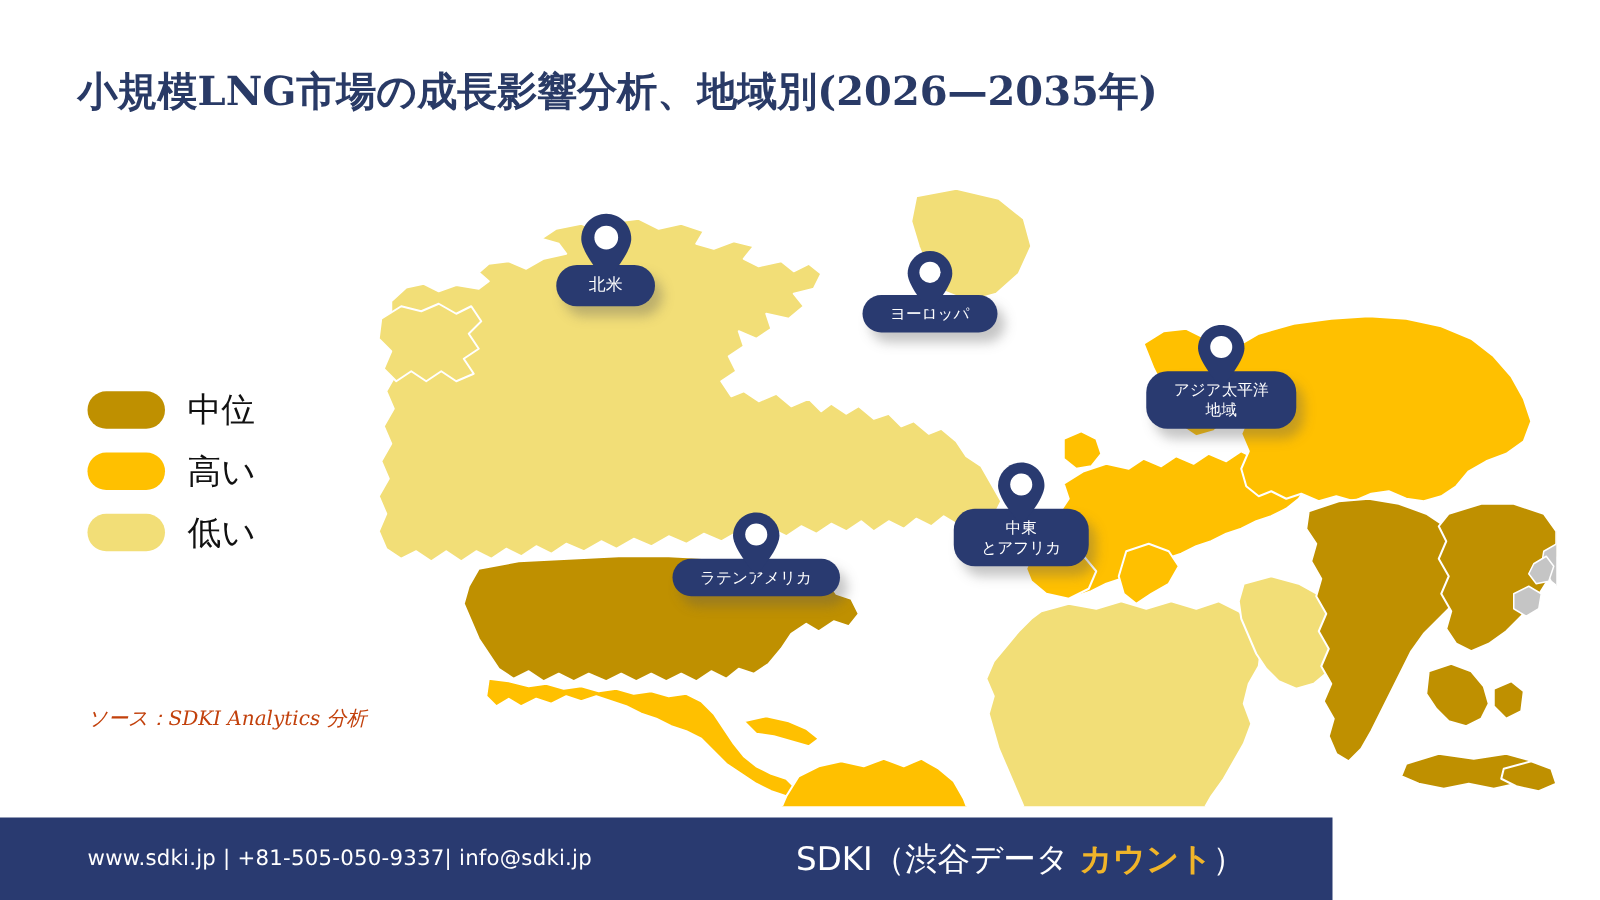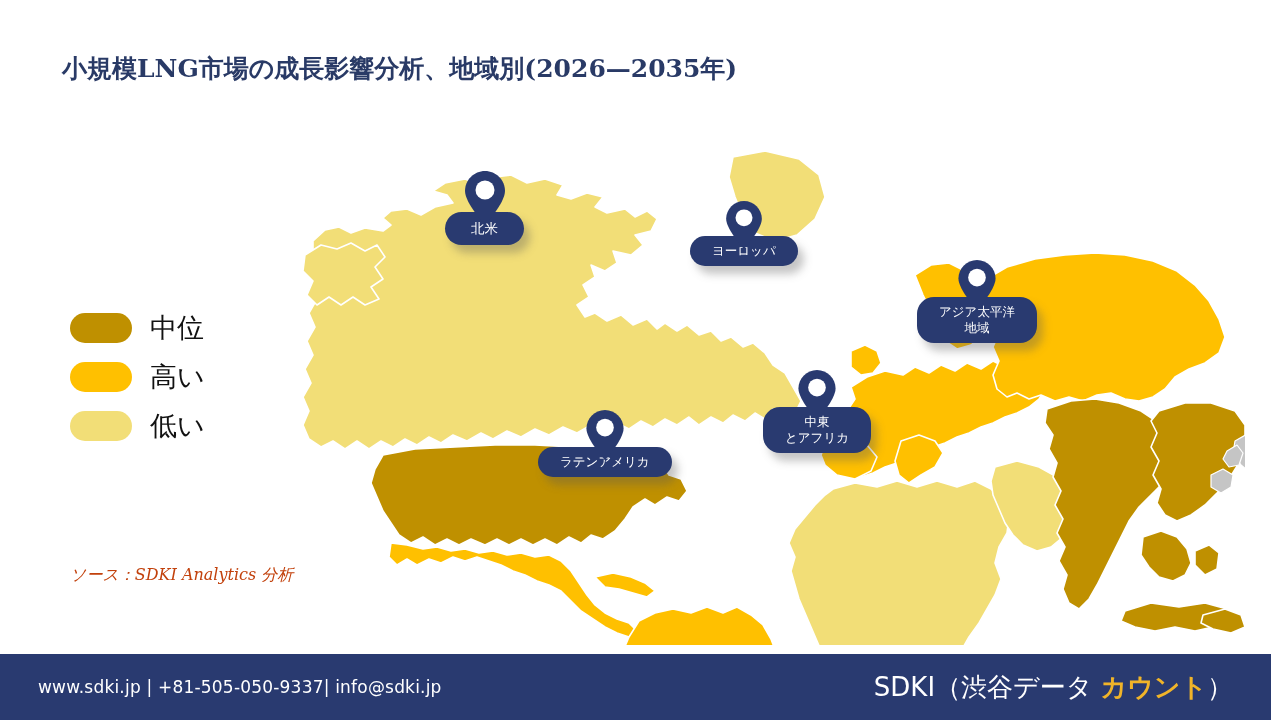--- a/index.html
+++ b/index.html
@@ -7,21 +7,21 @@
   body {
     background:#ffffff;
     font-family:"Liberation Sans", "DejaVu Sans", sans-serif;
     position:relative;
   }
 
   
   #page-title {
     position:absolute;
     left:62px; top:52px;
-    font-size:25px;
+    font-size:32px;
     font-weight:bold;
     color:#293a66;
     letter-spacing:0px;
     white-space:nowrap;
     font-family:"DejaVu Serif","Liberation Serif",serif;
   }
 
   
   #legend {
     position:absolute;
@@ -88,26 +88,26 @@
     white-space:pre-line;
     box-shadow:6px 8px 9px rgba(90,90,90,0.35);
     font-family:"DejaVu Sans","Liberation Sans",sans-serif;
   }
   .marker-label.big { font-size:13.5px; padding:8px 26px; border-radius:19px; }
 
   
   #footer-bar {
     position:absolute;
     left:0; bottom:0;
-    width:1271px; height:66px;
+    width:1066px; height:66px;
     background:#293a70;
     display:flex;
     align-items:center;
     justify-content:space-between;
-    padding:0 38px;
+    padding:0 70px;
   }
   #footer-contact {
     color:#ffffff;
     font-size:17px;
     font-family:"DejaVu Sans","Liberation Sans",sans-serif;
     letter-spacing:0.2px;
   }
   #footer-logo {
     color:#ffffff;
     font-size:26px;

